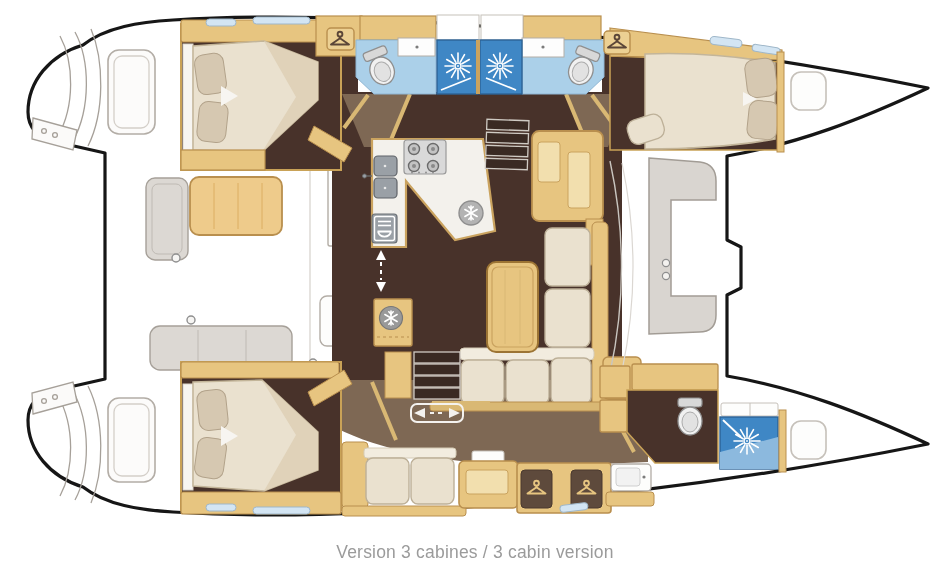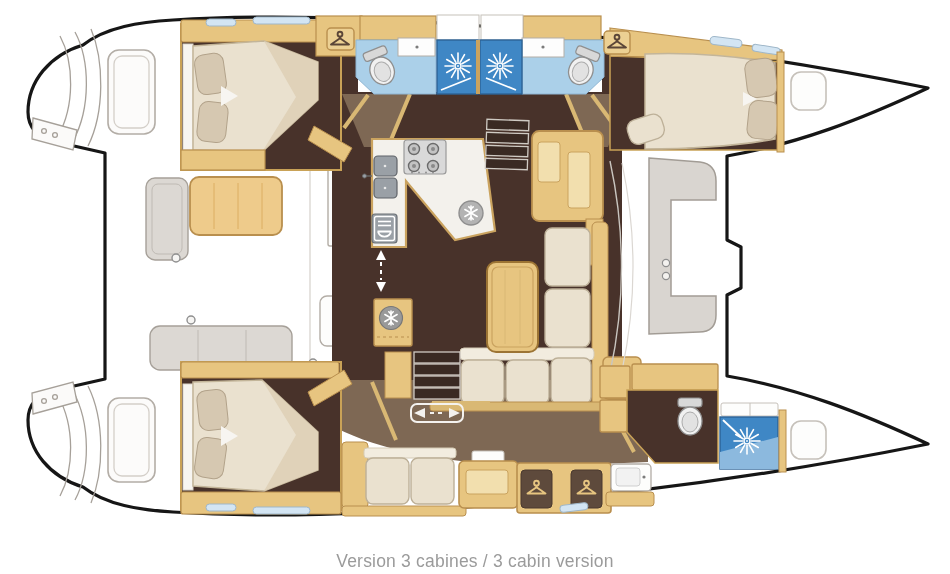--- a/index.html
+++ b/index.html
@@ -1,19 +1,19 @@
 <!DOCTYPE html>
 <html><head>
 <meta charset="utf-8">
 <style>
   html,body{margin:0;padding:0;background:#fff;}
   .stage{position:relative;width:950px;height:574px;background:#fff;overflow:hidden;
          font-family:"Liberation Sans",sans-serif;}
   .caption{position:absolute;left:0;top:540px;width:950px;text-align:center;
-           font-size:17.5px;line-height:24px;color:#9b9b9b;letter-spacing:.2px;margin-top:9px;}
+           font-size:17.5px;line-height:24px;color:#9b9b9b;letter-spacing:.2px;}
   svg{position:absolute;left:0;top:0;}
 </style>
 </head>
 <body>
 
 <div class="stage">
 <svg width="950" height="574" viewBox="0 0 950 574">
 <defs>
   <g id="sunburst" stroke="#fff" stroke-width="1.6" stroke-linecap="round" fill="none">
     <line x1="4.5" y1="0" x2="13" y2="0"></line>

